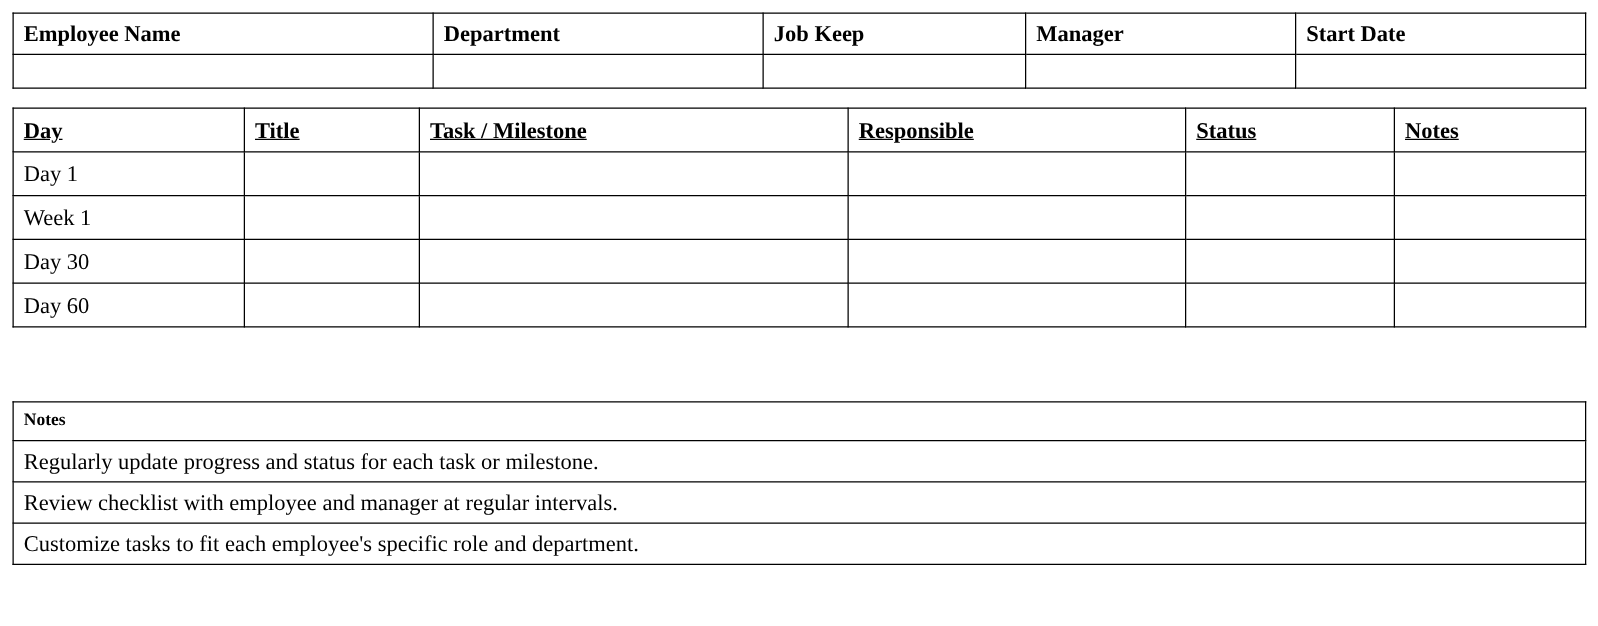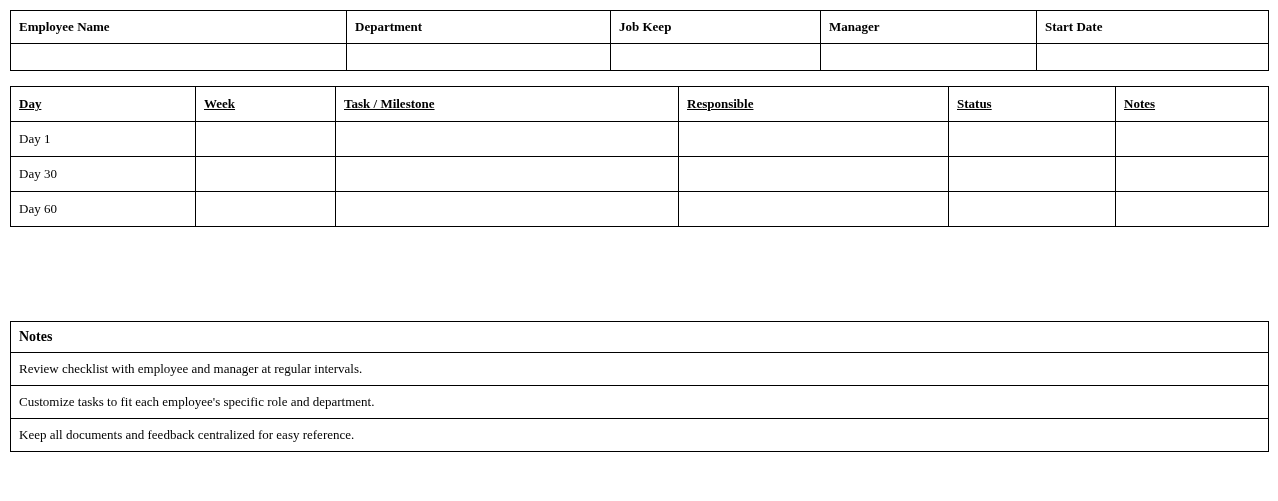--- a/index.html
+++ b/index.html
@@ -21,21 +21,21 @@
     box-sizing: border-box;
   }
   table {
     border-collapse: collapse;
     table-layout: fixed;
     background: #ffffff;
   }
   td, th {
     border: 1px solid #000000;
     padding: 4px 8px;
-    font-size: 13px;
+    font-size: 18px;
     line-height: 1.25;
     text-align: left;
     vertical-align: middle;
     font-weight: normal;
     overflow: hidden;
     white-space: nowrap;
   }
   th, .hdr {
     font-weight: bold;
   }
@@ -121,30 +121,38 @@
       <col style="width:185px">
       <col style="width:140px">
       <col style="width:343px">
       <col style="width:270px">
       <col style="width:167px">
       <col style="width:153px">
     </colgroup>
     <thead>
       <tr>
         <th>Day</th>
-        <th>Week</th>
+        <th>Title</th>
         <th>Task / Milestone</th>
         <th>Responsible</th>
         <th>Status</th>
         <th>Notes</th>
       </tr>
     </thead>
     <tbody>
       <tr>
         <td>Day 1</td>
+        <td></td>
+        <td></td>
+        <td></td>
+        <td></td>
+        <td></td>
+      </tr>
+      <tr>
+        <td>Week 1</td>
         <td></td>
         <td></td>
         <td></td>
         <td></td>
         <td></td>
       </tr>
       <tr>
         <td>Day 30</td>
         <td></td>
         <td></td>
@@ -167,24 +175,24 @@
     <colgroup>
       <col style="width:1258px">
     </colgroup>
     <thead>
       <tr>
         <th>Notes</th>
       </tr>
     </thead>
     <tbody>
       <tr>
+        <td>Regularly update progress and status for each task or milestone.</td>
+      </tr>
+      <tr>
         <td>Review checklist with employee and manager at regular intervals.</td>
       </tr>
       <tr>
         <td>Customize tasks to fit each employee's specific role and department.</td>
-      </tr>
-      <tr>
-        <td>Keep all documents and feedback centralized for easy reference.</td>
       </tr>
     </tbody>
   </table>
 
 </div>
 
 </body></html>

